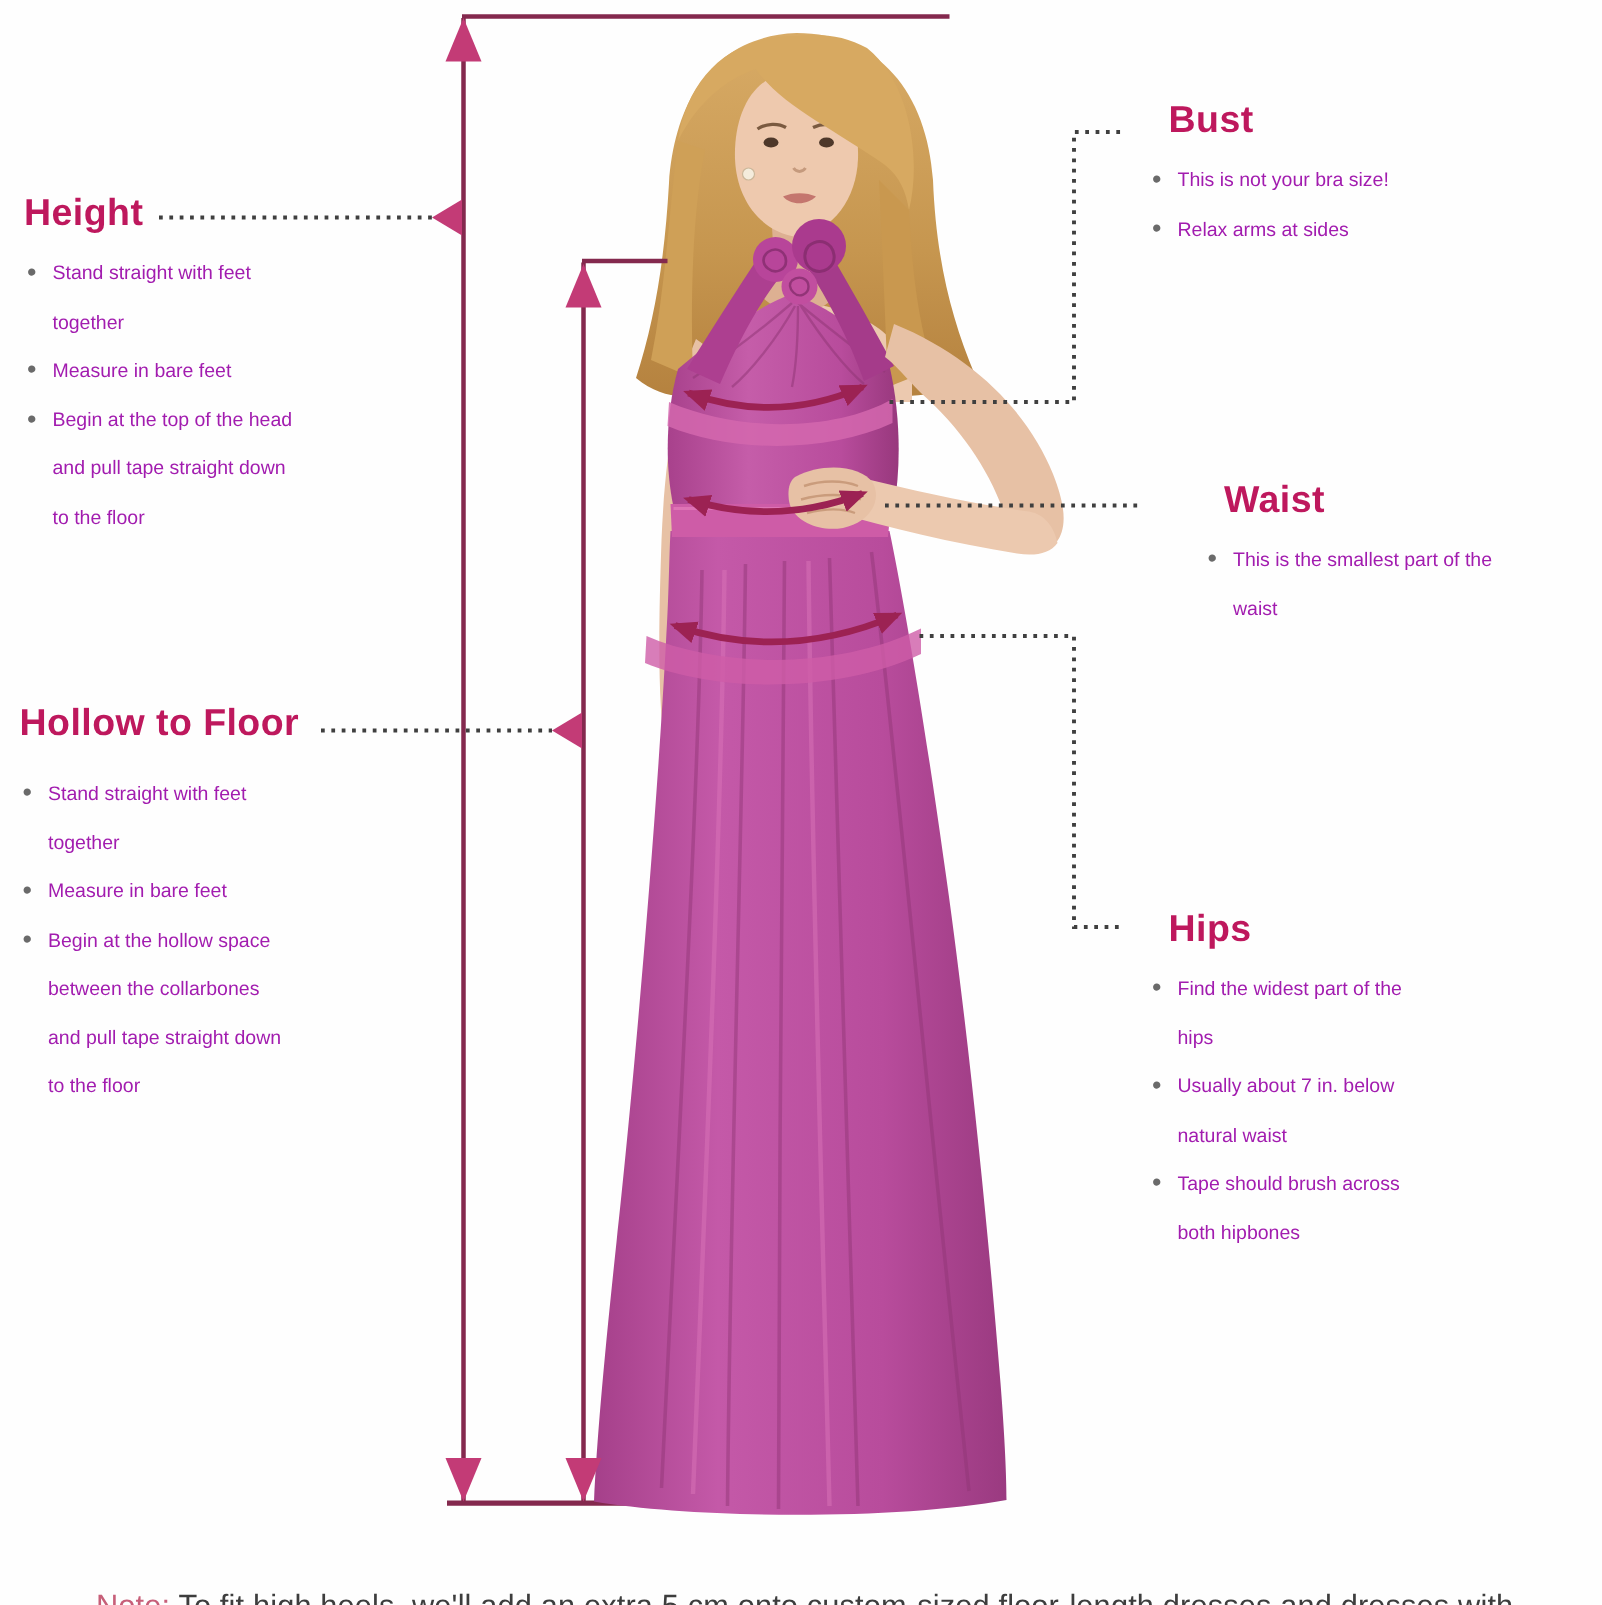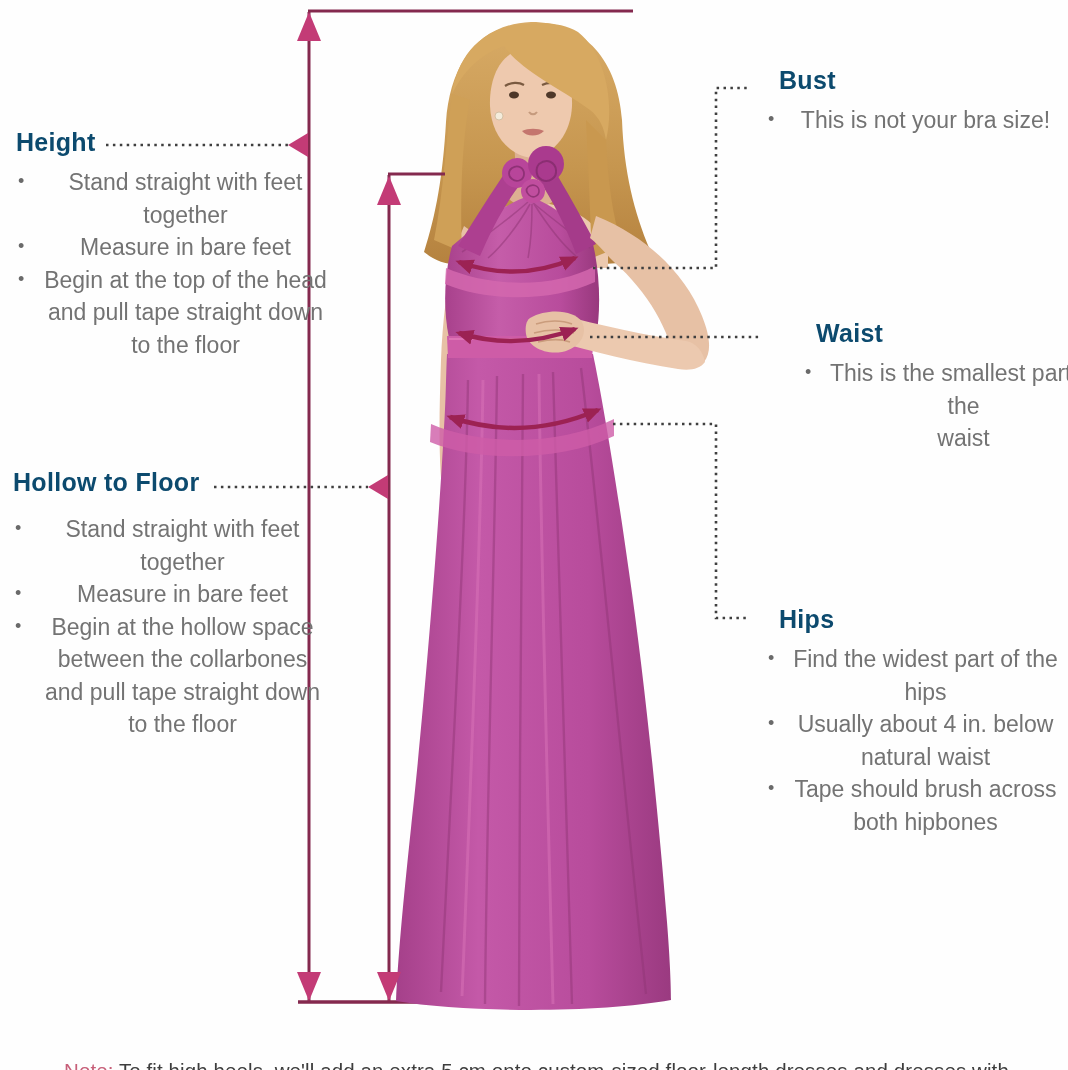--- a/index.html
+++ b/index.html
@@ -4,25 +4,25 @@
 <style>
   html,body{margin:0;padding:0;}
   body{
     width:1068px;height:1070px;position:relative;overflow:hidden;
     background:#fefefe;
     font-family:"Liberation Sans", sans-serif;
   }
   #figure-svg{position:absolute;left:0;top:0;}
   .sec{position:absolute;}
   .sec h2{
-    margin:0;font-size:25px;font-weight:bold;color:#0c4a6e;letter-spacing:.3px;
+    margin:0;font-size:25px;font-weight:bold;color:#be185d;letter-spacing:.3px;
   }
   .sec ul{
     list-style:none;margin:9px 0 0 0;padding:0;
-    font-size:23px;color:#737373;line-height:32.5px;text-align:center;
+    font-size:13px;color:#a21caf;line-height:32.5px;
   }
   .sec li{
     position:relative;padding-left:19px;white-space:pre-line;
   }
   .sec li::before{
     content:"\2022";position:absolute;left:2px;top:-1px;color:#6a6a6a;font-size:18px;
   }
   .sec.right h2{margin-left:13px;}
   .sec.hollow ul{margin-top:16px;}
   #sec-height{left:16px;top:128px;width:320px;}
@@ -219,36 +219,37 @@
 between the collarbones
 and pull tape straight down
 to the floor</li>
   </ul>
 </section>
 
 <section class="sec right" id="sec-bust">
   <h2>Bust</h2>
   <ul>
     <li>This is not your bra size!</li>
+    <li>Relax arms at sides</li>
   </ul>
 </section>
 
 <section class="sec right" id="sec-waist">
   <h2>Waist</h2>
   <ul>
     <li>This is the smallest part of the
 waist</li>
   </ul>
 </section>
 
 <section class="sec right" id="sec-hips">
   <h2>Hips</h2>
   <ul>
     <li>Find the widest part of the
 hips</li>
-    <li>Usually about 4 in. below
+    <li>Usually about 7 in. below
 natural waist</li>
     <li>Tape should brush across
 both hipbones</li>
   </ul>
 </section>
 
 <p class="note"><span class="note-label">Note:</span><span> To fit high heels, we'll add an extra 5 cm onto custom-sized floor-length dresses and dresses with trains</span></p>
 
 </body></html>

